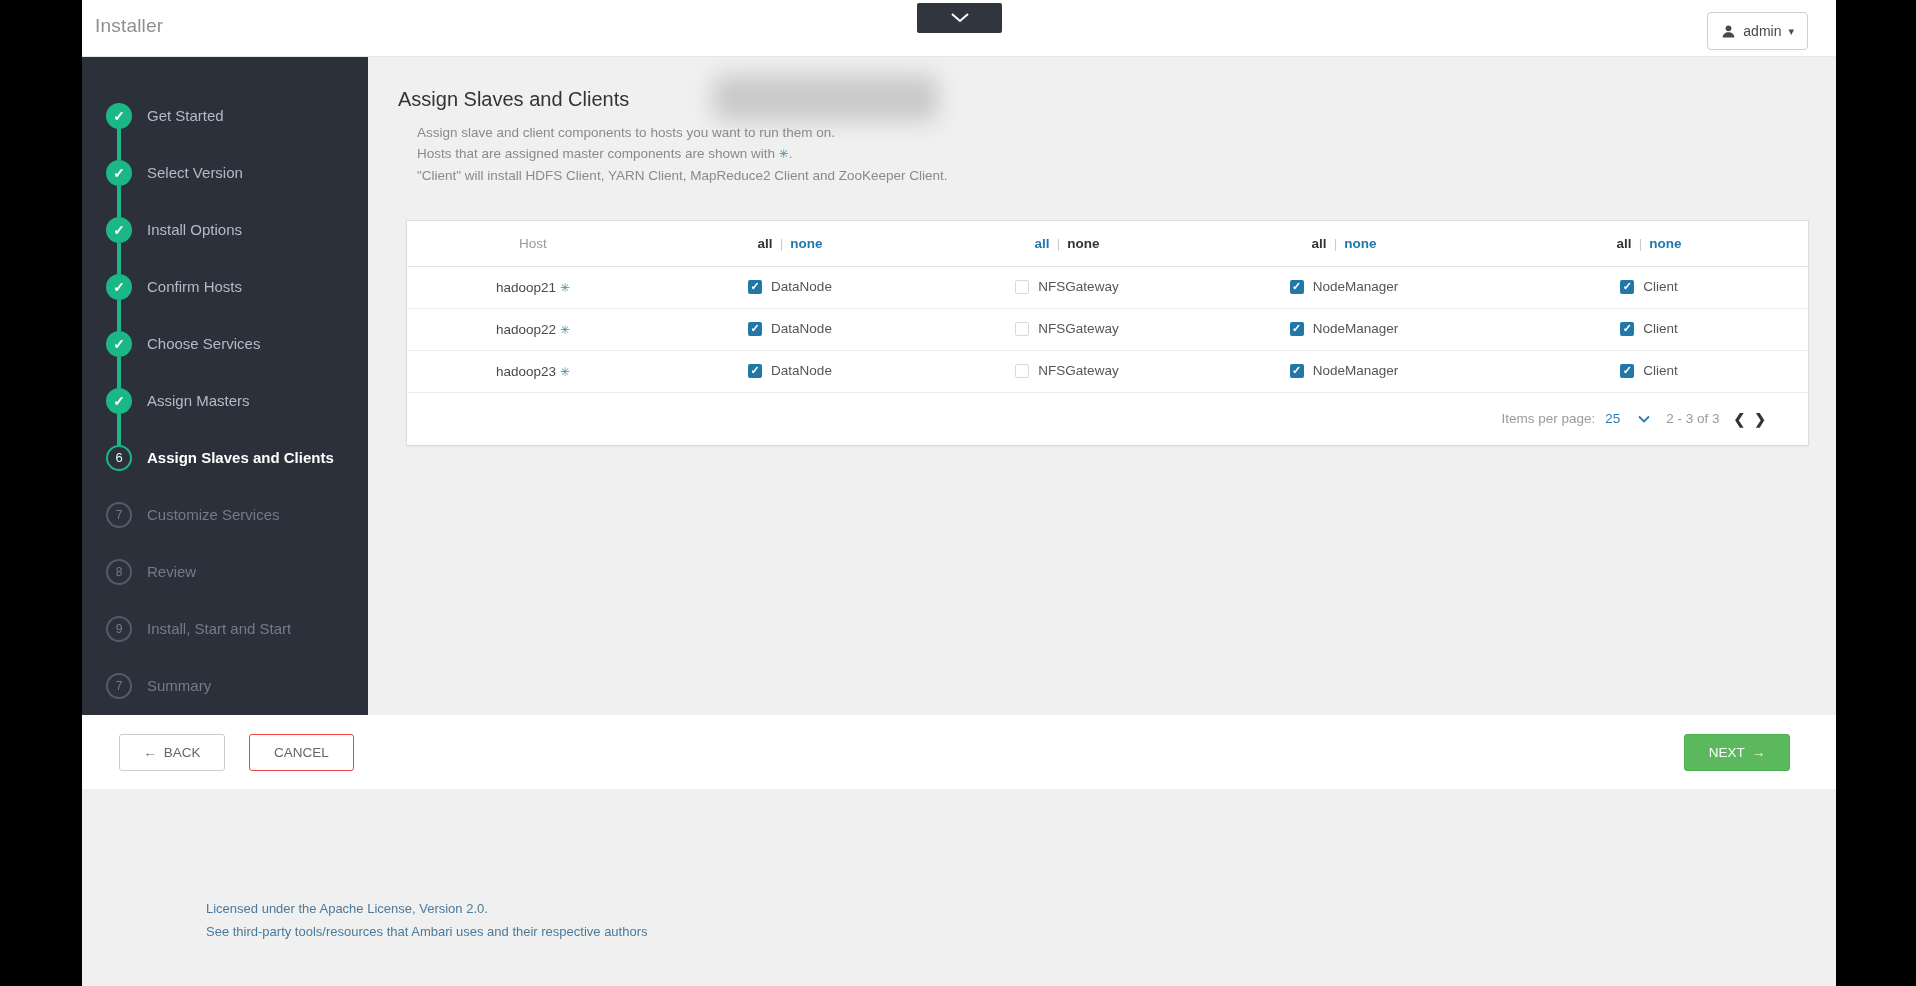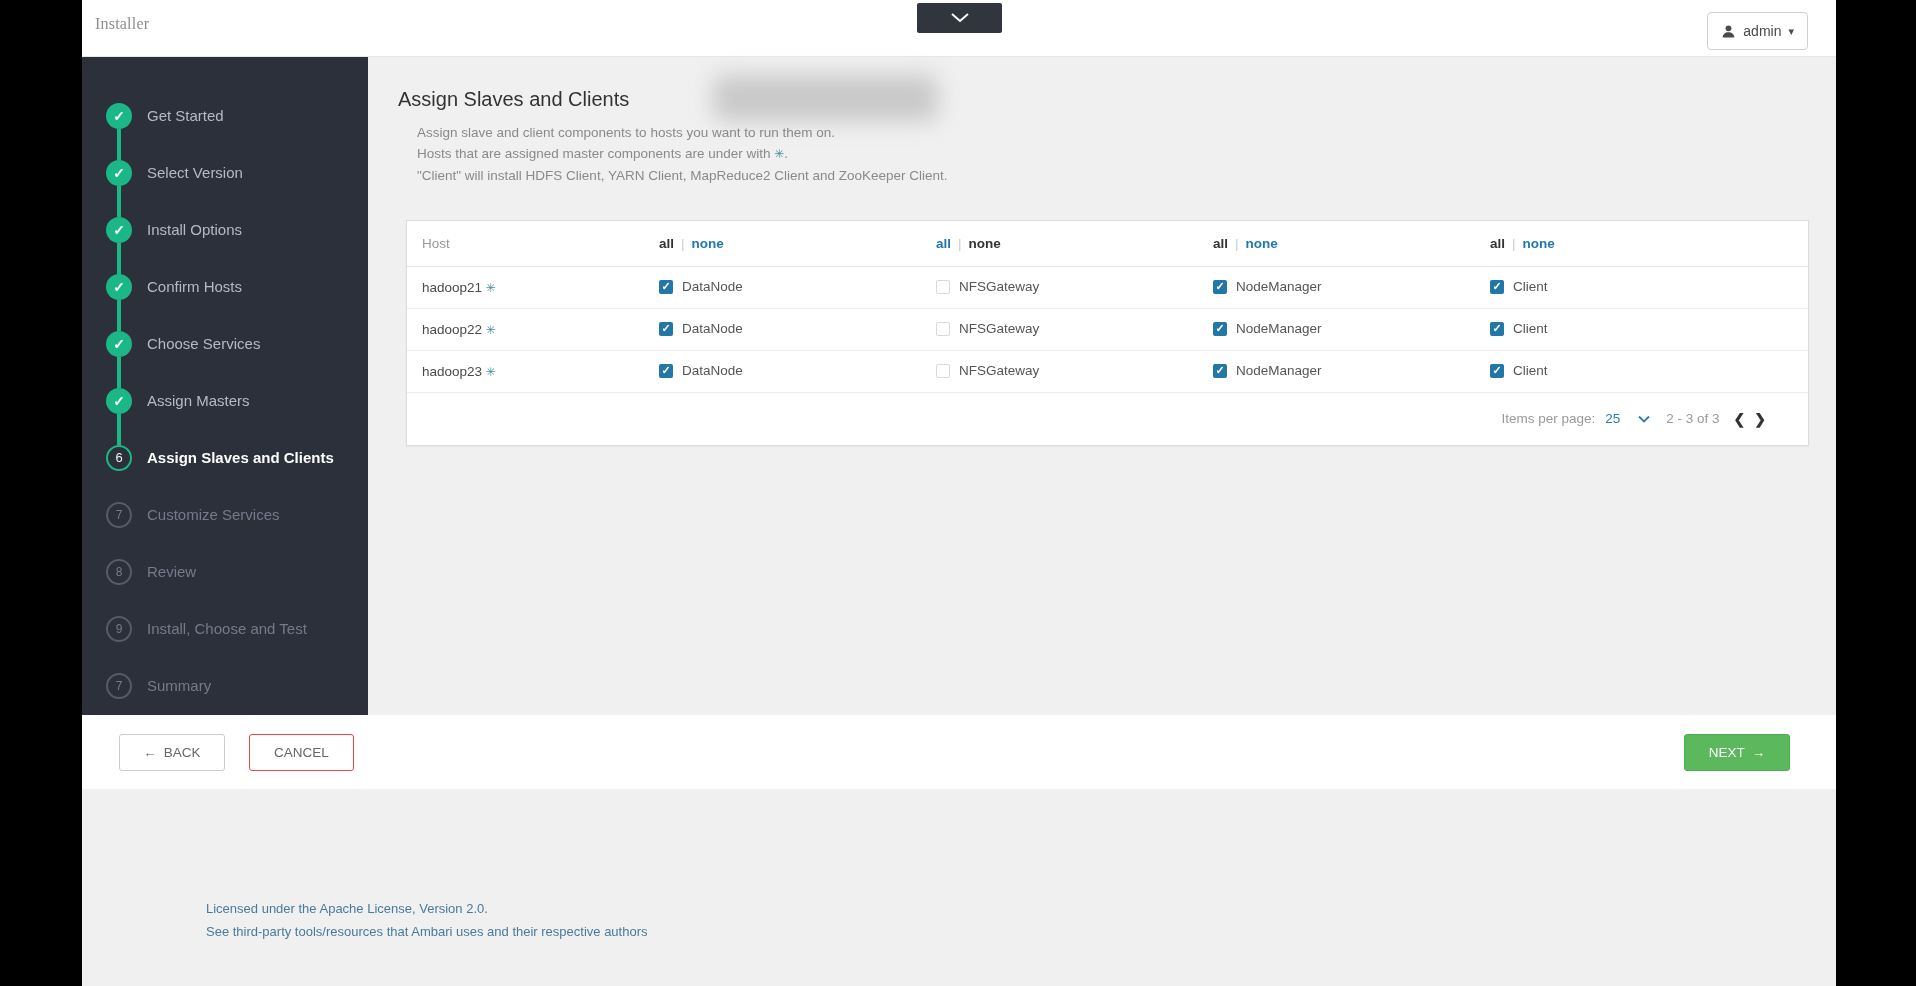--- a/index.html
+++ b/index.html
@@ -3,21 +3,21 @@
 <meta charset="utf-8">
 <title>Installer</title>
 <style>
   * { margin:0; padding:0; box-sizing:border-box; }
   html,body { width:1916px; height:986px; background:#000; overflow:hidden;
     font-family:"Liberation Sans", sans-serif; }
   .page { position:absolute; left:82px; top:0; width:1754px; height:986px; background:#f0f0f0; }
 
   
   .navbar { position:relative; height:57px; background:#fff; border-bottom:1px solid #e7e7e7; }
-  .brand { position:absolute; left:13px; top:15px; font-size:16px; color:#8f8f8f; letter-spacing:.2px;font-family:Liberation Serif, serif; }
+  .brand { position:absolute; left:13px; top:15px; font-size:19px; color:#8f8f8f; letter-spacing:.2px; }
   .top-dropdown { position:absolute; left:835px; top:3px; width:85px; height:30px; background:#31353e;
     border-radius:2px; display:flex; align-items:center; justify-content:center; cursor:pointer; }
   .user-btn { position:absolute; right:28px; top:12px; height:38px; padding:0 13px; background:#fff;
     border:1px solid #cfcfcf; border-radius:4px; display:flex; align-items:center; gap:7px;
     font-size:14px; color:#4a4a4a; cursor:pointer; }
   .user-btn svg { display:block; }
   .caret { font-size:11px; color:#4a4a4a; }
 
   
   .content-row { display:flex; height:658px; }
@@ -39,21 +39,21 @@
   .main { flex:1; padding:24px 0 0 30px; position:relative; background:#f0f0f0; }
   .blur-artifact { position:absolute; left:345px; top:18px; width:225px; height:46px;
     background:rgba(140,140,140,.38); filter:blur(11px); border-radius:10px; pointer-events:none; }
   .main-title { font-size:20px; color:#333; font-weight:normal; margin:7px 0 11px 0; }
   .desc { font-size:13.5px; color:#8a8a8a; line-height:21px;margin-left:19px; }
   .star { color:#4d8fa0; font-size:12px; }
 
   .card { background:#fff; border:1px solid #dcdcdc; margin:34px 27px 0 8px;
     box-shadow:0 1px 2px rgba(0,0,0,.04); }
   table { width:100%; border-collapse:collapse; font-size:13.5px; table-layout:fixed; }
-  th, td { text-align:left; padding-left:15px; }
+  th, td { text-align:center; padding-left:15px; }
   thead th { height:45px; border-bottom:1px solid #e5e5e5; font-weight:normal; }
   .host-header { color:#9a9a9a; }
   .t-all, .t-none { font-weight:bold; cursor:pointer; }
   th[data-active="all"] .t-all { color:#333; cursor:default; }
   th[data-active="all"] .t-none { color:#2079ae; }
   th[data-active="none"] .t-all { color:#2079ae; }
   th[data-active="none"] .t-none { color:#333; cursor:default; }
   .sep { color:#ccc; padding:0 7px; font-weight:normal; }
   tbody td { height:42px; border-bottom:1px solid #ededed; }
   .host-name { color:#4a4a4a; }
@@ -143,34 +143,34 @@
       <div class="step" data-state="pending" data-connector="false">
         <span class="circle">7</span>
         <span class="label">Customize Services</span>
       </div>
       <div class="step" data-state="pending" data-connector="false">
         <span class="circle">8</span>
         <span class="label">Review</span>
       </div>
       <div class="step" data-state="pending" data-connector="false">
         <span class="circle">9</span>
-        <span class="label">Install, Choose and Test</span>
+        <span class="label">Install, Start and Start</span>
       </div>
       <div class="step" data-state="pending" data-connector="false">
         <span class="circle">7</span>
         <span class="label">Summary</span>
       </div>
     </div>
 
     <div class="main">
       <div class="blur-artifact"></div>
       <h1 class="main-title">Assign Slaves and Clients</h1>
       <div class="desc">
         <div>Assign slave and client components to hosts you want to run them on.</div>
-        <div><span>Hosts that are assigned master components are under with </span><span class="star">✳</span><span>.</span></div>
+        <div><span>Hosts that are assigned master components are shown with </span><span class="star">✳</span><span>.</span></div>
         <div>"Client" will install HDFS Client, YARN Client, MapReduce2 Client and ZooKeeper Client.</div>
       </div>
 
       <div class="card">
         <table>
           <colgroup>
               <col style="width:237px">
               <col style="width:277px">
               <col style="width:277px">
               <col style="width:277px">

